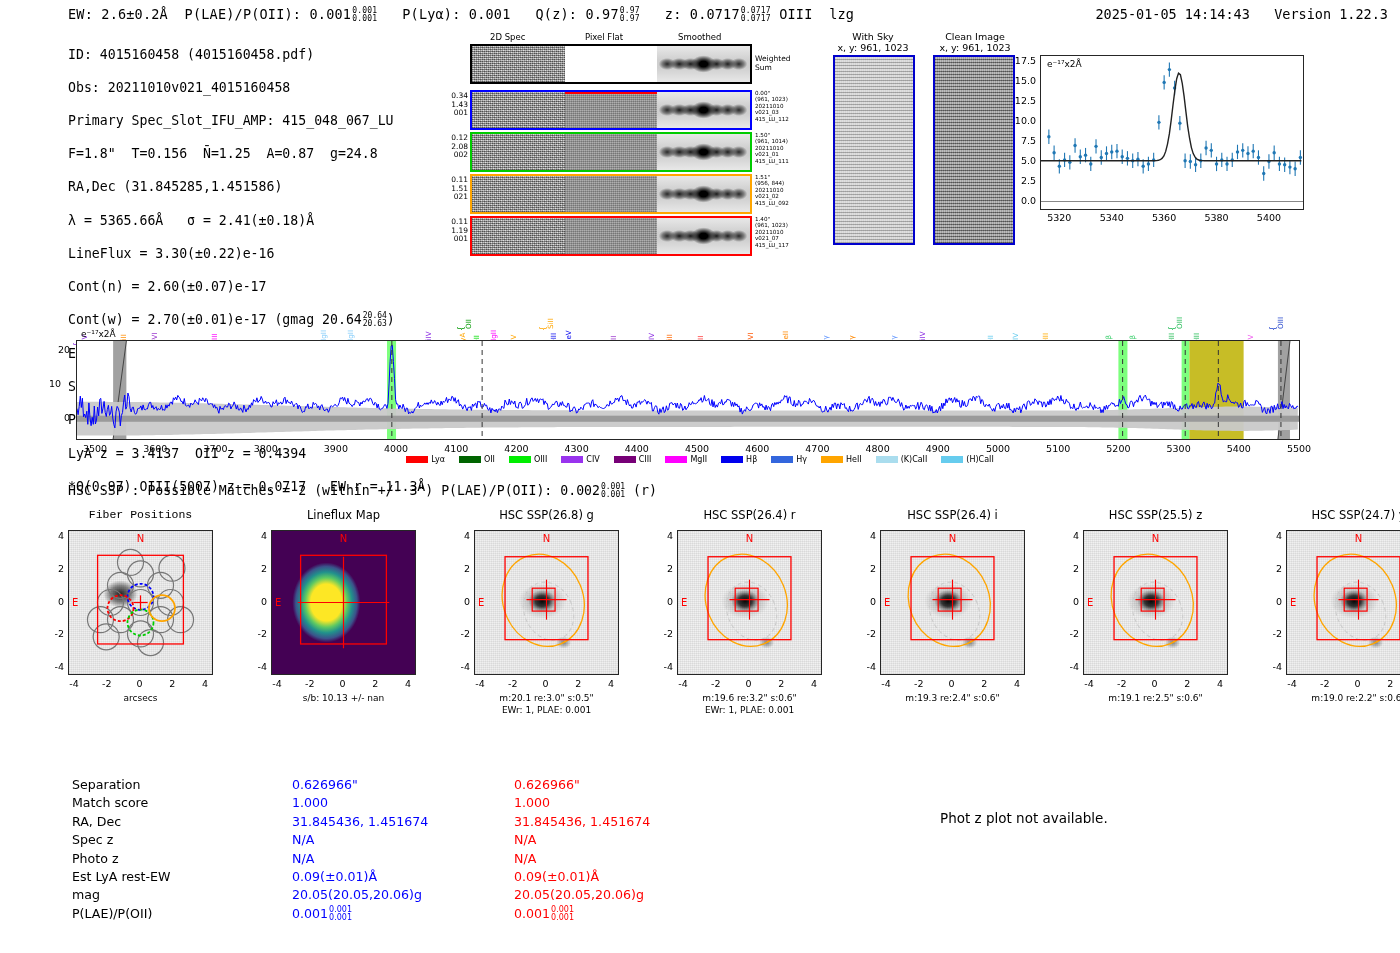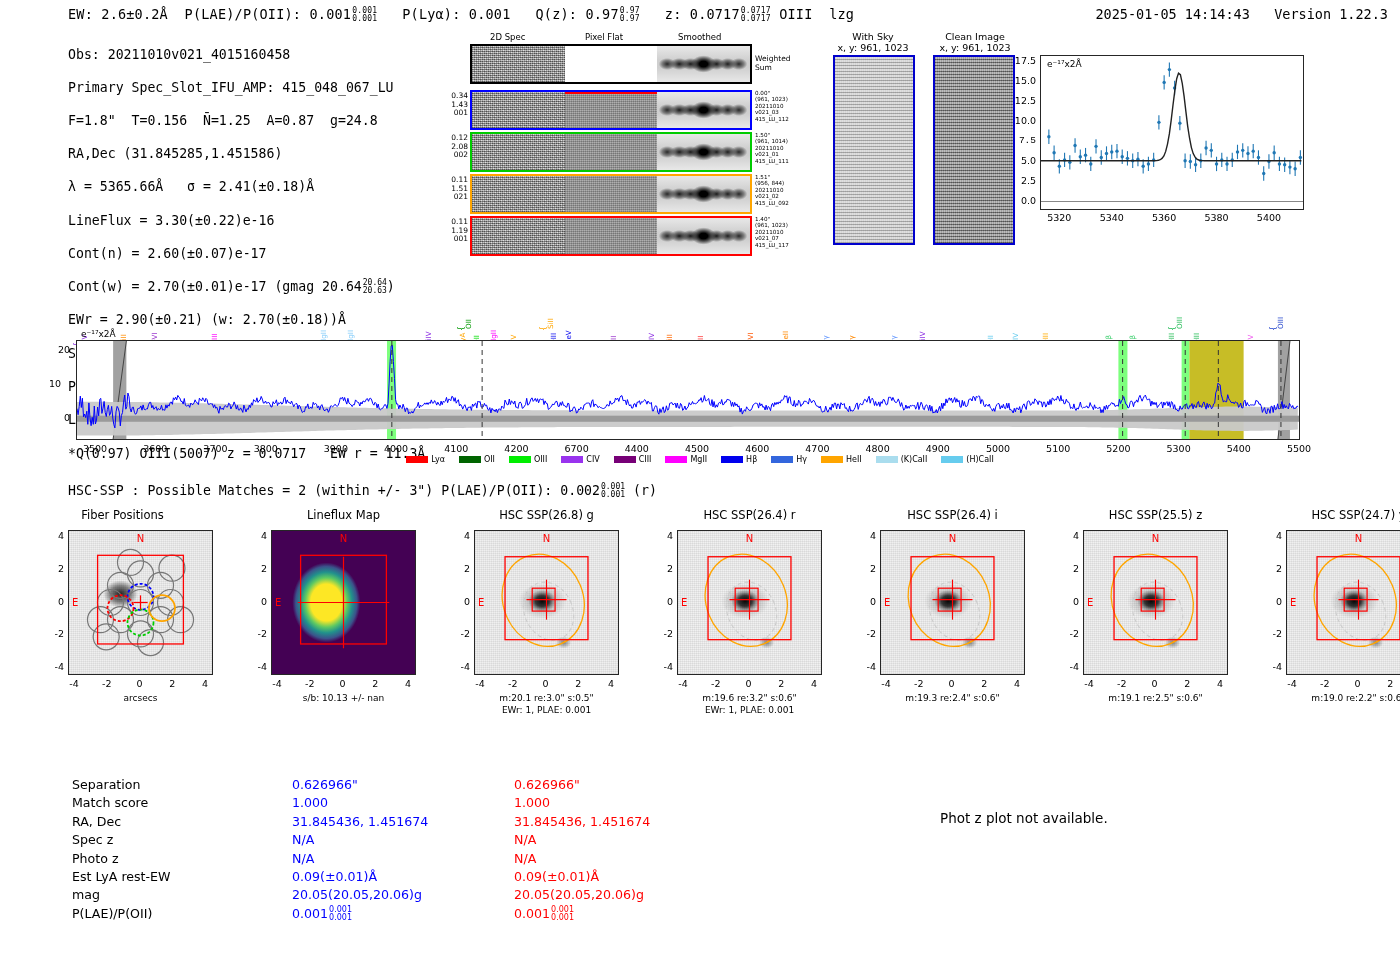--- a/index.html
+++ b/index.html
@@ -109,20 +109,21 @@
   <span>0.0717</span><span class="frac"><span>0.0717</span><br><span>0.0717</span></span>
   <span>OIII</span>&nbsp;
   <span>lzg</span>
 </div>
 <div class="abs mono" id="header-stamp">
   <span>2025-01-05 14:14:43</span>&nbsp;&nbsp;
   <span>Version 1.22.3</span>
 </div>
 
 <div class="abs mono" id="info-block">
+<div>ID: 4015160458 (4015160458.pdf)</div>
 <div>Obs: 20211010v021_4015160458</div>
 <div>Primary Spec_Slot_IFU_AMP: 415_048_067_LU</div>
 <div>F=1.8"  T=0.156  N̄=1.25  A=0.87  g=24.8</div>
 <div>RA,Dec (31.845285,1.451586)</div>
 <div>λ = 5365.66Å   σ = 2.41(±0.18)Å</div>
 <div>LineFlux = 3.30(±0.22)e-16</div>
 <div>Cont(n) = 2.60(±0.07)e-17</div>
 <div><span>Cont(w) = 2.70(±0.01)e-17 (gmag 20.64</span><span class="frac"><span>20.64</span><br><span>20.63</span></span><span>)</span></div>
 <div>EWr = 2.90(±0.21) (w: 2.70(±0.18))Å</div>
 <div>S/N = 15.1(±0.3)   χ² = 1.0(±0.2)</div>
@@ -317,21 +318,21 @@
       </g>
     <path id="lp-model" fill="none" stroke="#222" stroke-width="1.4" d="M0.0 104.7 L1.8 104.7 L3.7 104.7 L5.5 104.7 L7.3 104.7 L9.2 104.7 L11.0 104.7 L12.8 104.7 L14.7 104.7 L16.5 104.7 L18.3 104.7 L20.2 104.7 L22.0 104.7 L23.8 104.7 L25.7 104.7 L27.5 104.7 L29.3 104.7 L31.2 104.7 L33.0 104.7 L34.8 104.7 L36.7 104.7 L38.5 104.7 L40.3 104.7 L42.2 104.7 L44.0 104.7 L45.8 104.7 L47.7 104.7 L49.5 104.7 L51.4 104.7 L53.2 104.7 L55.0 104.7 L56.9 104.7 L58.7 104.7 L60.5 104.7 L62.4 104.7 L64.2 104.7 L66.0 104.7 L67.9 104.7 L69.7 104.7 L71.5 104.7 L73.4 104.7 L75.2 104.7 L77.0 104.7 L78.9 104.7 L80.7 104.7 L82.5 104.7 L84.4 104.7 L86.2 104.7 L88.0 104.7 L89.9 104.7 L91.7 104.7 L93.5 104.7 L95.4 104.7 L97.2 104.7 L99.0 104.7 L100.9 104.7 L102.7 104.7 L104.5 104.7 L106.4 104.7 L108.2 104.7 L110.0 104.7 L111.9 104.7 L113.7 104.7 L115.5 104.6 L117.4 104.3 L119.2 103.7 L121.0 102.4 L122.9 99.9 L124.7 95.4 L126.5 88.1 L128.4 77.7 L130.2 64.2 L132.0 49.0 L133.9 34.2 L135.7 22.7 L137.5 17.1 L139.4 18.7 L141.2 27.0 L143.1 40.3 L144.9 55.6 L146.7 70.3 L148.6 82.5 L150.4 91.6 L152.2 97.6 L154.1 101.2 L155.9 103.1 L157.7 104.0 L159.6 104.5 L161.4 104.6 L163.2 104.7 L165.1 104.7 L166.9 104.7 L168.7 104.7 L170.6 104.7 L172.4 104.7 L174.2 104.7 L176.1 104.7 L177.9 104.7 L179.7 104.7 L181.6 104.7 L183.4 104.7 L185.2 104.7 L187.1 104.7 L188.9 104.7 L190.7 104.7 L192.6 104.7 L194.4 104.7 L196.2 104.7 L198.1 104.7 L199.9 104.7 L201.7 104.7 L203.6 104.7 L205.4 104.7 L207.2 104.7 L209.1 104.7 L210.9 104.7 L212.7 104.7 L214.6 104.7 L216.4 104.7 L218.2 104.7 L220.1 104.7 L221.9 104.7 L223.7 104.7 L225.6 104.7 L227.4 104.7 L229.2 104.7 L231.1 104.7 L232.9 104.7 L234.8 104.7 L236.6 104.7 L238.4 104.7 L240.3 104.7 L242.1 104.7 L243.9 104.7 L245.8 104.7 L247.6 104.7 L249.4 104.7 L251.3 104.7 L253.1 104.7 L254.9 104.7 L256.8 104.7 L258.6 104.7 L260.4 104.7 "></path>
     <line x1="0" y1="145.5" x2="262" y2="145.5" stroke="#888" stroke-width="1"></line>
   </svg>
   <div style="position:absolute;left:6px;top:3px;font-size:9px;">e⁻¹⁷x2Å</div>
 </div>
 <div id="lp-yticks">
     <div class="tick abs" style="left: 1000px; top: 194.5px; width: 36px; text-align: right;">0.0</div>
     <div class="tick abs" style="left: 1000px; top: 174.514px; width: 36px; text-align: right;">2.5</div>
     <div class="tick abs" style="left: 1000px; top: 154.527px; width: 36px; text-align: right;">5.0</div>
-    <div class="tick abs" style="left: 1000px; top: 134.541px; width: 36px; text-align: right; font-family: Liberation Mono, monospace;">7.5</div>
+    <div class="tick abs" style="left: 1000px; top: 134.541px; width: 36px; text-align: right;">7.5</div>
     <div class="tick abs" style="left: 1000px; top: 114.555px; width: 36px; text-align: right;">10.0</div>
     <div class="tick abs" style="left: 1000px; top: 94.5687px; width: 36px; text-align: right;">12.5</div>
     <div class="tick abs" style="left: 1000px; top: 74.5824px; width: 36px; text-align: right;">15.0</div>
     <div class="tick abs" style="left: 1000px; top: 54.5962px; width: 36px; text-align: right;">17.5</div>
   </div>
 <div id="lp-xticks">
     <div class="tick abs" style="left: 1041.34px; top: 212px; width: 36px; text-align: center;">5320</div>
     <div class="tick abs" style="left: 1093.74px; top: 212px; width: 36px; text-align: center;">5340</div>
     <div class="tick abs" style="left: 1146.14px; top: 212px; width: 36px; text-align: center;">5360</div>
     <div class="tick abs" style="left: 1198.54px; top: 212px; width: 36px; text-align: center;">5380</div>
@@ -439,21 +440,21 @@
   </div>
 <div id="spec-xticks">
     <div class="tick abs" style="left: 73.0591px; top: 443px; width: 44px; text-align: center;">3500</div>
     <div class="tick abs" style="left: 133.256px; top: 443px; width: 44px; text-align: center;">3600</div>
     <div class="tick abs" style="left: 193.453px; top: 443px; width: 44px; text-align: center;">3700</div>
     <div class="tick abs" style="left: 253.65px; top: 443px; width: 44px; ">3800</div>
     <div class="tick abs" style="left: 313.847px; top: 443px; width: 44px; text-align: center;">3900</div>
     <div class="tick abs" style="left: 374.044px; top: 443px; width: 44px; text-align: center;">4000</div>
     <div class="tick abs" style="left: 434.241px; top: 443px; width: 44px; text-align: center;">4100</div>
     <div class="tick abs" style="left: 494.438px; top: 443px; width: 44px; text-align: center;">4200</div>
-    <div class="tick abs" style="left: 554.635px; top: 443px; width: 44px; text-align: center;">6700</div>
+    <div class="tick abs" style="left: 554.635px; top: 443px; width: 44px; text-align: center;">4300</div>
     <div class="tick abs" style="left: 614.833px; top: 443px; width: 44px; text-align: center;">4400</div>
     <div class="tick abs" style="left: 675.03px; top: 443px; width: 44px; text-align: center;">4500</div>
     <div class="tick abs" style="left: 735.227px; top: 443px; width: 44px; text-align: center;">4600</div>
     <div class="tick abs" style="left: 795.424px; top: 443px; width: 44px; text-align: center;">4700</div>
     <div class="tick abs" style="left: 855.621px; top: 443px; width: 44px; text-align: center;">4800</div>
     <div class="tick abs" style="left: 915.818px; top: 443px; width: 44px; text-align: center;">4900</div>
     <div class="tick abs" style="left: 976.015px; top: 443px; width: 44px; text-align: center;">5000</div>
     <div class="tick abs" style="left: 1036.21px; top: 443px; width: 44px; text-align: center;">5100</div>
     <div class="tick abs" style="left: 1096.41px; top: 443px; width: 44px; text-align: center;">5200</div>
     <div class="tick abs" style="left: 1156.61px; top: 443px; width: 44px; text-align: center;">5300</div>
@@ -461,21 +462,21 @@
     <div class="tick abs" style="left: 1277px; top: 443px; width: 44px; text-align: center;">5500</div>
   </div>
 
 <div id="legend"><span class="lgitem"><span class="lgswatch" style="background:#ff0000"></span><span>Lyα</span></span><span class="lgitem"><span class="lgswatch" style="background:#006400"></span><span>OII</span></span><span class="lgitem"><span class="lgswatch" style="background:#00ee00"></span><span>OIII</span></span><span class="lgitem"><span class="lgswatch" style="background:#9933ee"></span><span>CIV</span></span><span class="lgitem"><span class="lgswatch" style="background:#770077"></span><span>CIII</span></span><span class="lgitem"><span class="lgswatch" style="background:#ff00ff"></span><span>MgII</span></span><span class="lgitem"><span class="lgswatch" style="background:#0000ee"></span><span>Hβ</span></span><span class="lgitem"><span class="lgswatch" style="background:#3366dd"></span><span>Hγ</span></span><span class="lgitem"><span class="lgswatch" style="background:#ffa500"></span><span>HeII</span></span><span class="lgitem"><span class="lgswatch" style="background:#aaddee"></span><span>(K)CaII</span></span><span class="lgitem"><span class="lgswatch" style="background:#66ccee"></span><span>(H)CaII</span></span></div>
 
 <div class="abs mono" style="left:68px;top:483px;font-size:13.2px;">
   <span>HSC-SSP : Possible Matches = 2 (within +/- 3")  P(LAE)/P(OII): 0.002</span><span class="frac"><span>0.001</span><br><span>0.001</span></span> <span>(r)</span>
 </div>
 
 <div id="panel-row">
-    <div class="panel-title" style="left:32px;top:508px;width:181px;">Fiber Positions</div>
+    <div class="panel-title" style="left:50px;top:508px;width:181px;font-family:Liberation Mono, monospace;">Fiber Positions</div>
     <div class="frame" style="left:68px;top:530px;width:145px;height:145px;overflow:hidden;">
       <div class="gnoise" style="position:absolute;inset:0;"></div>
       <div style="position:absolute;inset:0;background:radial-gradient(ellipse 20px 16px at 36% 44%, rgba(0,0,0,.85) 0%, rgba(0,0,0,.45) 50%, rgba(0,0,0,0) 85%);"></div>
       <svg style="position:absolute;inset:0" width="100%" height="100%">
         <circle cx="50%" cy="30%" r="13" fill="none" stroke="#777" stroke-width="1.2"></circle>
         <circle cx="36%" cy="38%" r="13" fill="none" stroke="#777" stroke-width="1.2"></circle>
         <circle cx="64%" cy="38%" r="13" fill="none" stroke="#777" stroke-width="1.2"></circle>
         <circle cx="29%" cy="50%" r="13" fill="none" stroke="#777" stroke-width="1.2"></circle>
         <circle cx="50%" cy="50%" r="13" fill="none" stroke="#777" stroke-width="1.2"></circle>
         <circle cx="71%" cy="50%" r="13" fill="none" stroke="#777" stroke-width="1.2"></circle>

